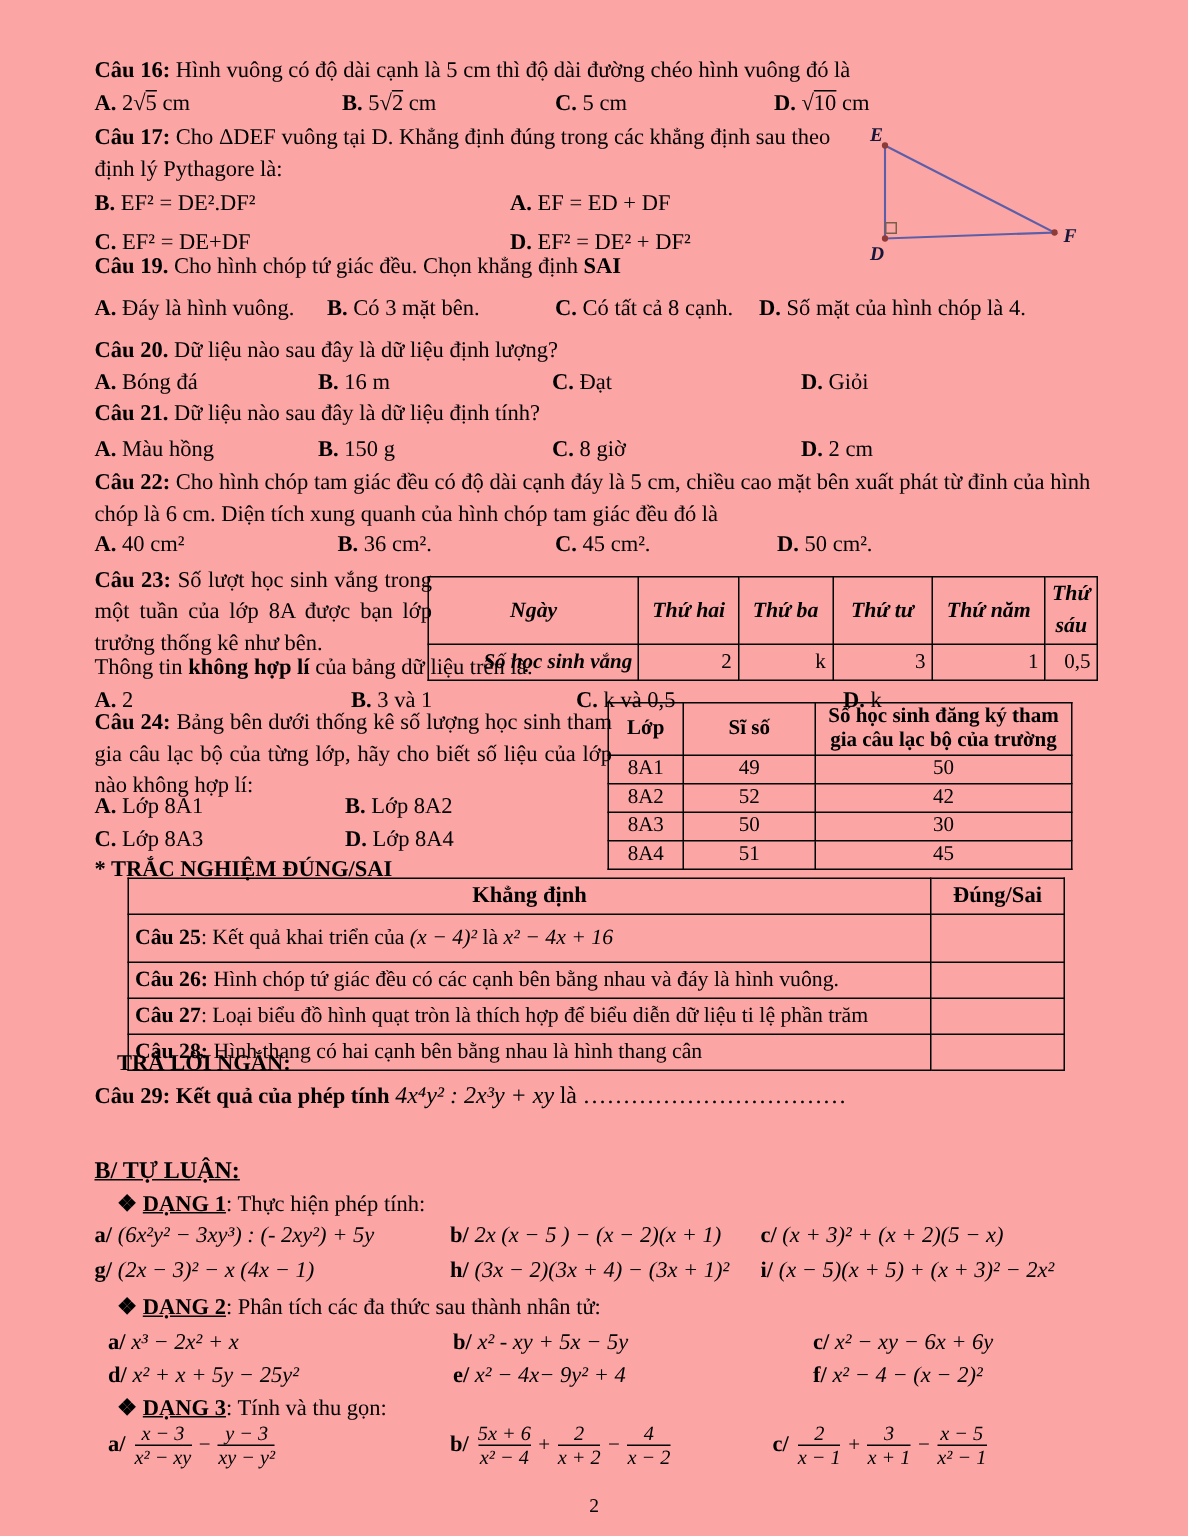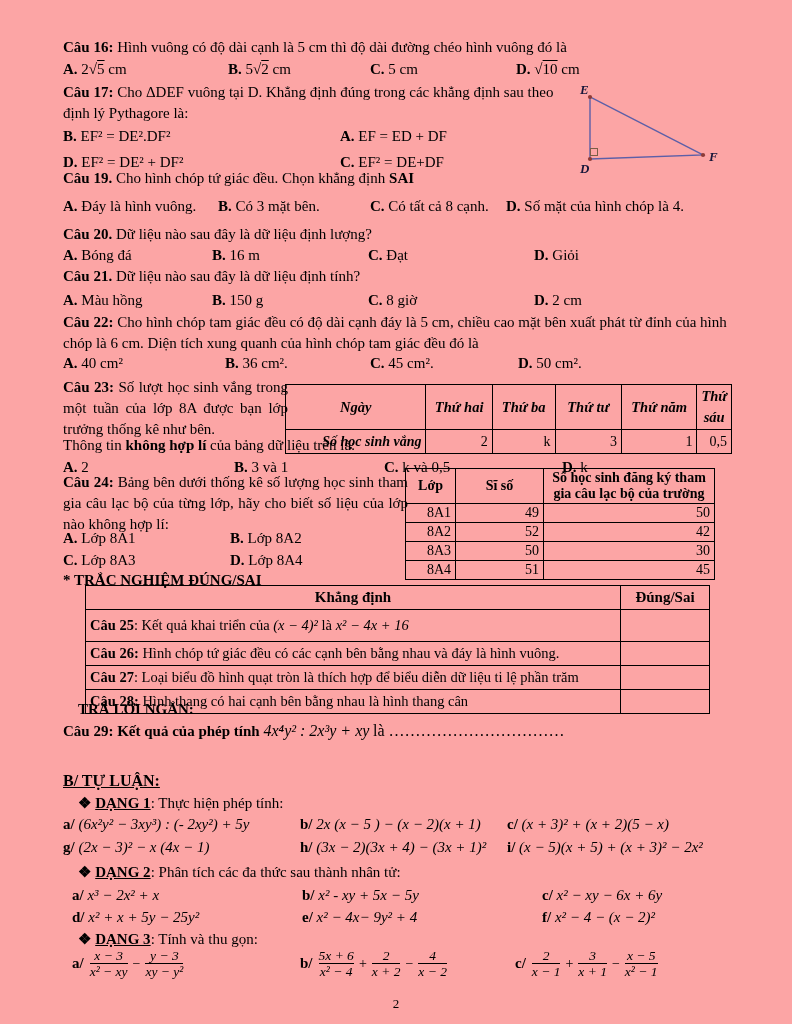--- a/index.html
+++ b/index.html
@@ -14,21 +14,21 @@
   .ctr{text-align:center}
   .optrow{display:grid;width:680px;line-height:21px}
   .opt b{font-weight:bold}
   .rad{text-decoration:overline}
   table{border-collapse:collapse}
   td,th{border:1px solid #000;padding:1px 4px;font-size:14px;vertical-align:middle}
   .t23 th{font-style:italic;text-align:center;font-size:14.5px}
   .t23 td{text-align:right}
   .t23 .rowlbl{font-weight:bold;font-style:italic}
   .t24 th{text-align:center;font-size:14px;line-height:16px}
-  .t24 td{text-align:right;height:19px;line-height:16px}
+  .t24 td{text-align:center;height:19px;line-height:16px}
   .ds th{text-align:center;font-size:15px}
   .ds td{font-size:14.5px}
   .m13{font-size:16px}
   .fgroup{display:inline-flex;align-items:center}
   .fr{display:inline-flex;flex-direction:column;text-align:center;font-style:italic;
       font-size:13.5px;line-height:15px;vertical-align:middle}
   .fr .den{border-top:1px solid #000}
   .fop{margin:0 5px;font-size:14px}
   .dlabel{margin-right:6px}
   .figlbl{font-family:"Liberation Serif",serif;font-style:italic;font-weight:bold;font-size:13px;fill:#16163a}
@@ -49,22 +49,22 @@
     <span class="opt"><b>D.</b> <span>√</span><span class="rad">10</span> <span>cm</span></span>
   </div>
 
   <div class="abs" style="left:63px;top:82px;width:515px">
     <b>Câu 17:</b>
     <span>Cho ΔDEF vuông tại D. Khẳng định đúng trong các khẳng định sau theo định lý Pythagore là:</span>
   </div>
   <div class="abs optrow" style="left:63px;top:126px;grid-template-columns:277px 1fr;row-gap:5px;width:500px">
     <span class="opt"><b>B.</b> <span>EF² = DE².DF²</span></span>
     <span class="opt"><b>A.</b> <span>EF = ED + DF</span></span>
+    <span class="opt"><b>C.</b> <span>EF² = DE+DF</span></span>
     <span class="opt"><b>D.</b> <span>EF² = DE² + DF²</span></span>
-    <span class="opt"><b>C.</b> <span>EF² = DE+DF</span></span>
   </div>
 
   <svg class="abs" style="left:578px;top:84px" width="160" height="94">
     <polygon points="12,13 12,75 125,71" fill="none" stroke="#5c5fa8" stroke-width="1.4"></polygon>
     <rect x="12.5" y="64.5" width="7" height="7" fill="none" stroke="#7b5e47" stroke-width="1"></rect>
     <circle cx="12" cy="13" r="2.1" fill="#8d3b36"></circle>
     <circle cx="12" cy="75" r="2.1" fill="#8d3b36"></circle>
     <circle cx="125" cy="71" r="2.1" fill="#8d3b36"></circle>
     <text x="2" y="10" class="figlbl">E</text>
     <text x="2" y="89" class="figlbl">D</text>

